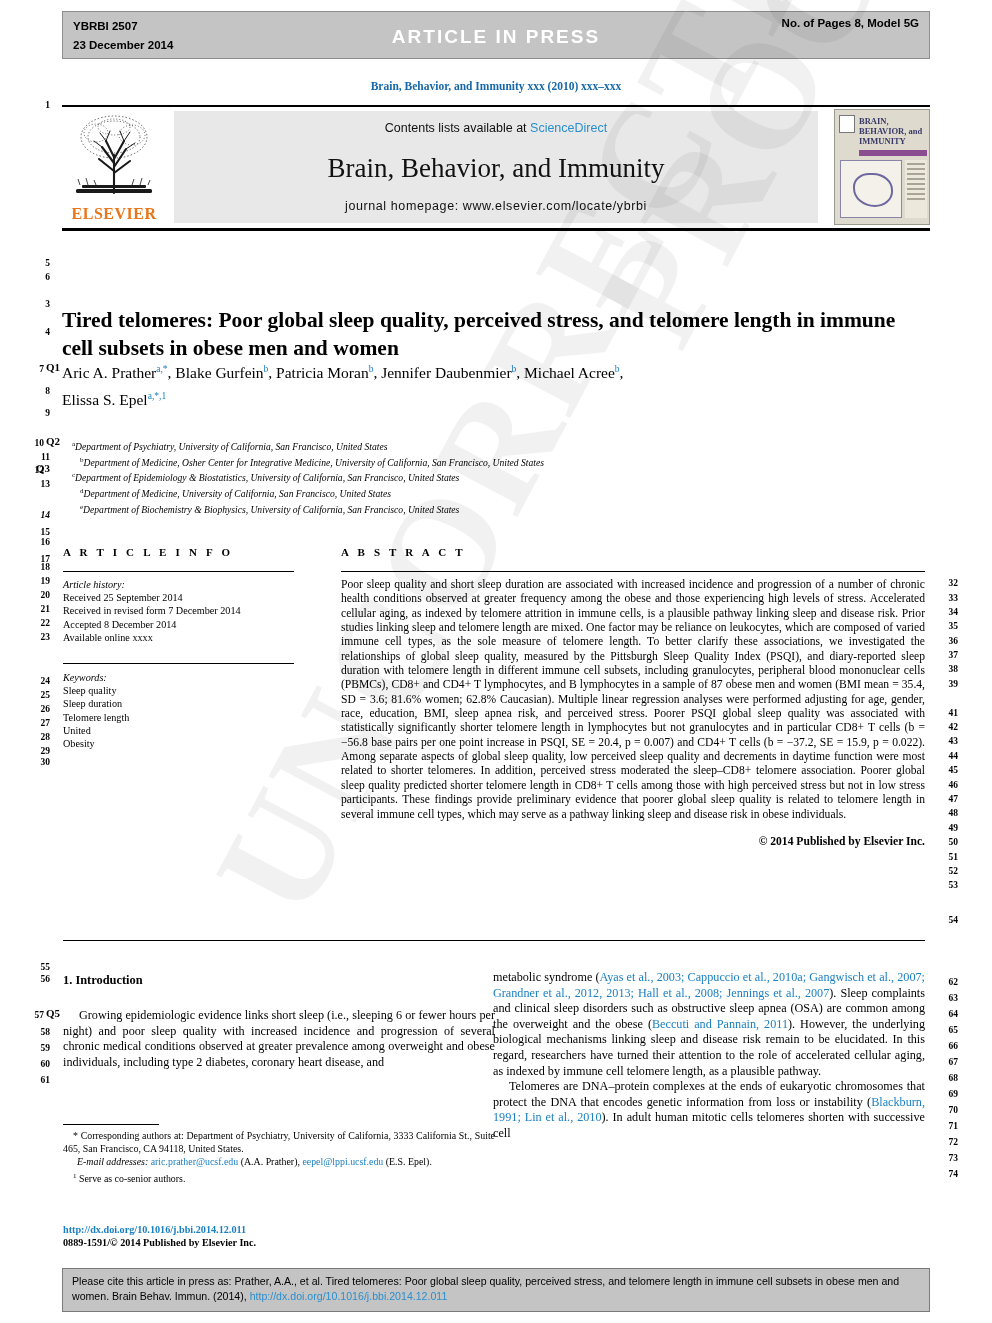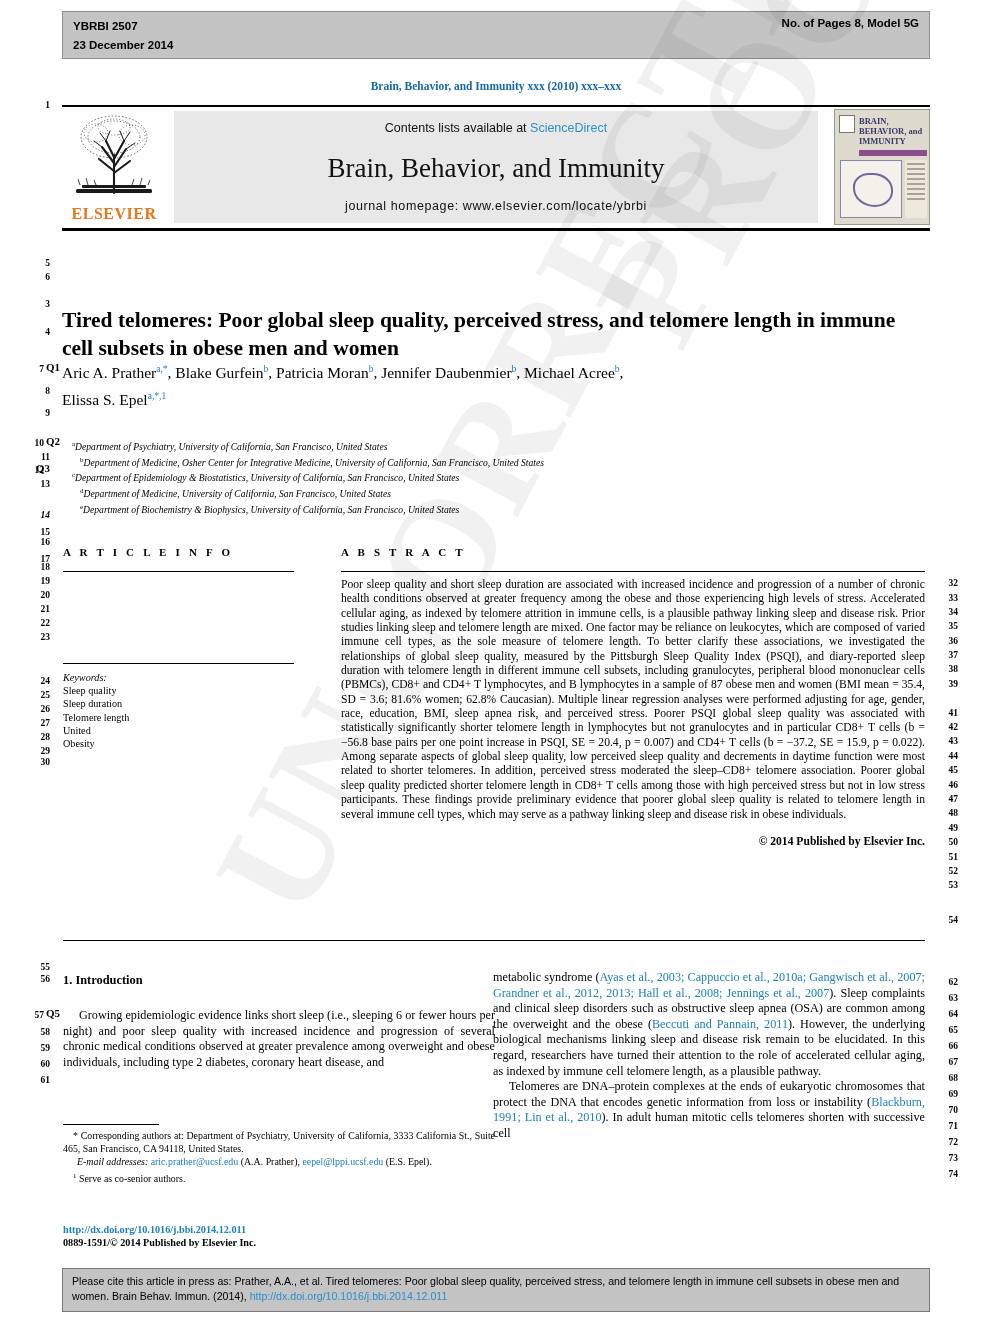--- a/index.html
+++ b/index.html
@@ -414,20 +414,21 @@
 </head>
 <body>
 
 <div class="page">
 
   <div class="topbar">
     <div class="topbar-left">
       <div>YBRBI 2507</div>
       <div>23 December 2014</div>
     </div>
+    <div class="topbar-center">ARTICLE  IN  PRESS</div>
     <div class="topbar-right">No. of Pages 8, Model 5G</div>
   </div>
 
   <div class="runhead">Brain, Behavior, and Immunity xxx (2010) xxx–xxx</div>
 
   <div class="masthead">
     <div class="mast-rule-top"></div>
 
     <div class="elsevier-logo">
       <svg class="tree-svg" width="96" height="92" viewBox="0 0 96 92" aria-hidden="true">
@@ -590,20 +591,27 @@
     <div><sup>a</sup><span>Department of Psychiatry, University of California, San Francisco, United States</span></div>
     <div style="padding-left:8px;"><sup>b</sup><span>Department of Medicine, Osher Center for Integrative Medicine, University of California, San Francisco, United States</span></div>
     <div><sup>c</sup><span>Department of Epidemiology &amp; Biostatistics, University of California, San Francisco, United States</span></div>
     <div style="padding-left:8px;"><sup>d</sup><span>Department of Medicine, University of California, San Francisco, United States</span></div>
     <div style="padding-left:8px;"><sup>e</sup><span>Department of Biochemistry &amp; Biophysics, University of California, San Francisco, United States</span></div>
   </div>
 
   <div class="sec-head" style="left:63px; top:546px;">A R T I C L E    I N F O</div>
   <div class="hr-thin" style="left:63px; top:571px; width:231px;"></div>
 
+  <div class="info-col" style="top:578px;">
+    <div class="it">Article history:</div>
+    <div>Received 25 September 2014</div>
+    <div>Received in revised form 7 December 2014</div>
+    <div>Accepted 8 December 2014</div>
+    <div>Available online xxxx</div>
+  </div>
 
   <div class="hr-thin" style="left:63px; top:663px; width:231px;"></div>
 
   <div class="info-col" style="top:671px;">
     <div class="it">Keywords:</div>
     <div>Sleep quality</div>
     <div>Sleep duration</div>
     <div>Telomere length</div>
     <div>United</div>
     <div>Obesity</div>

